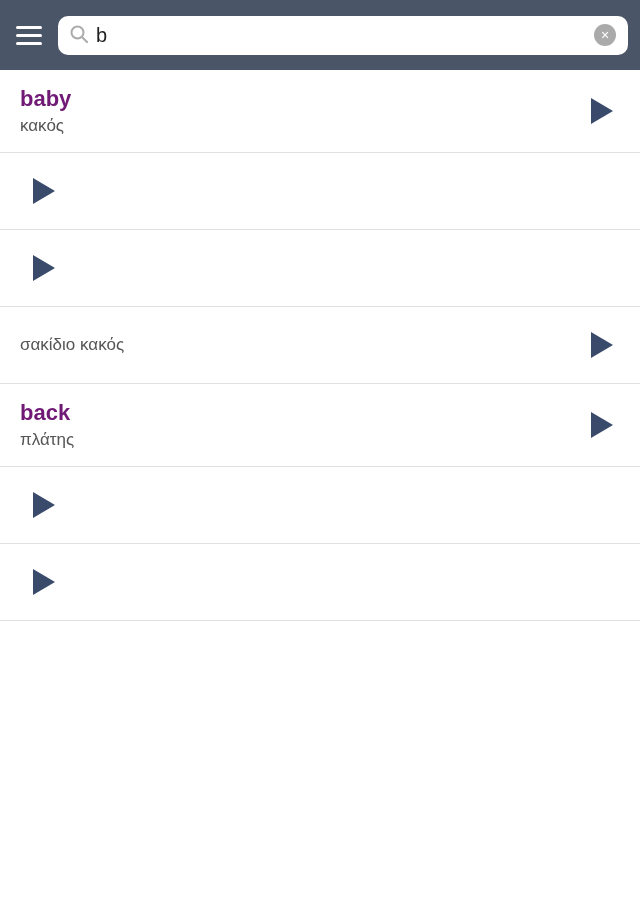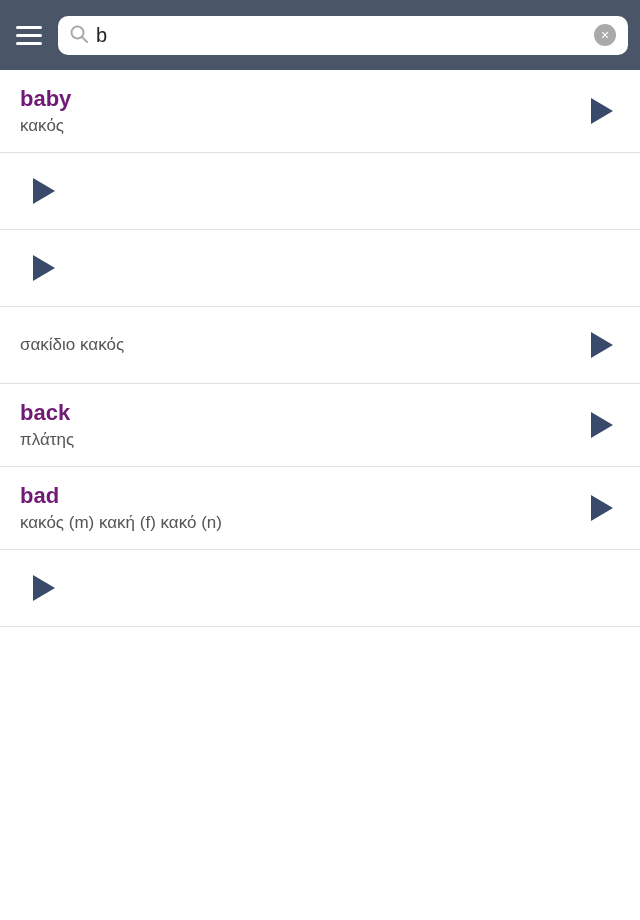--- a/index.html
+++ b/index.html
@@ -184,24 +184,20 @@
     <li class="word-item">
     <div class="word-text">
       <span class="word-en">back</span>
       <span class="word-gr">πλάτης</span>
     </div>
     <div class="play-btn">
       <div class="play-triangle"></div>
     </div>
   </li>
     <li class="word-item">
-    <div class="word-text">
-      <span class="word-en">bad</span>
-      <span class="word-gr">κακός (m)  κακή (f)  κακό (n)</span>
-    </div>
     <div class="play-btn">
       <div class="play-triangle"></div>
     </div>
   </li>
     <li class="word-item">
     <div class="play-btn">
       <div class="play-triangle"></div>
     </div>
   </li>
   </ul>

